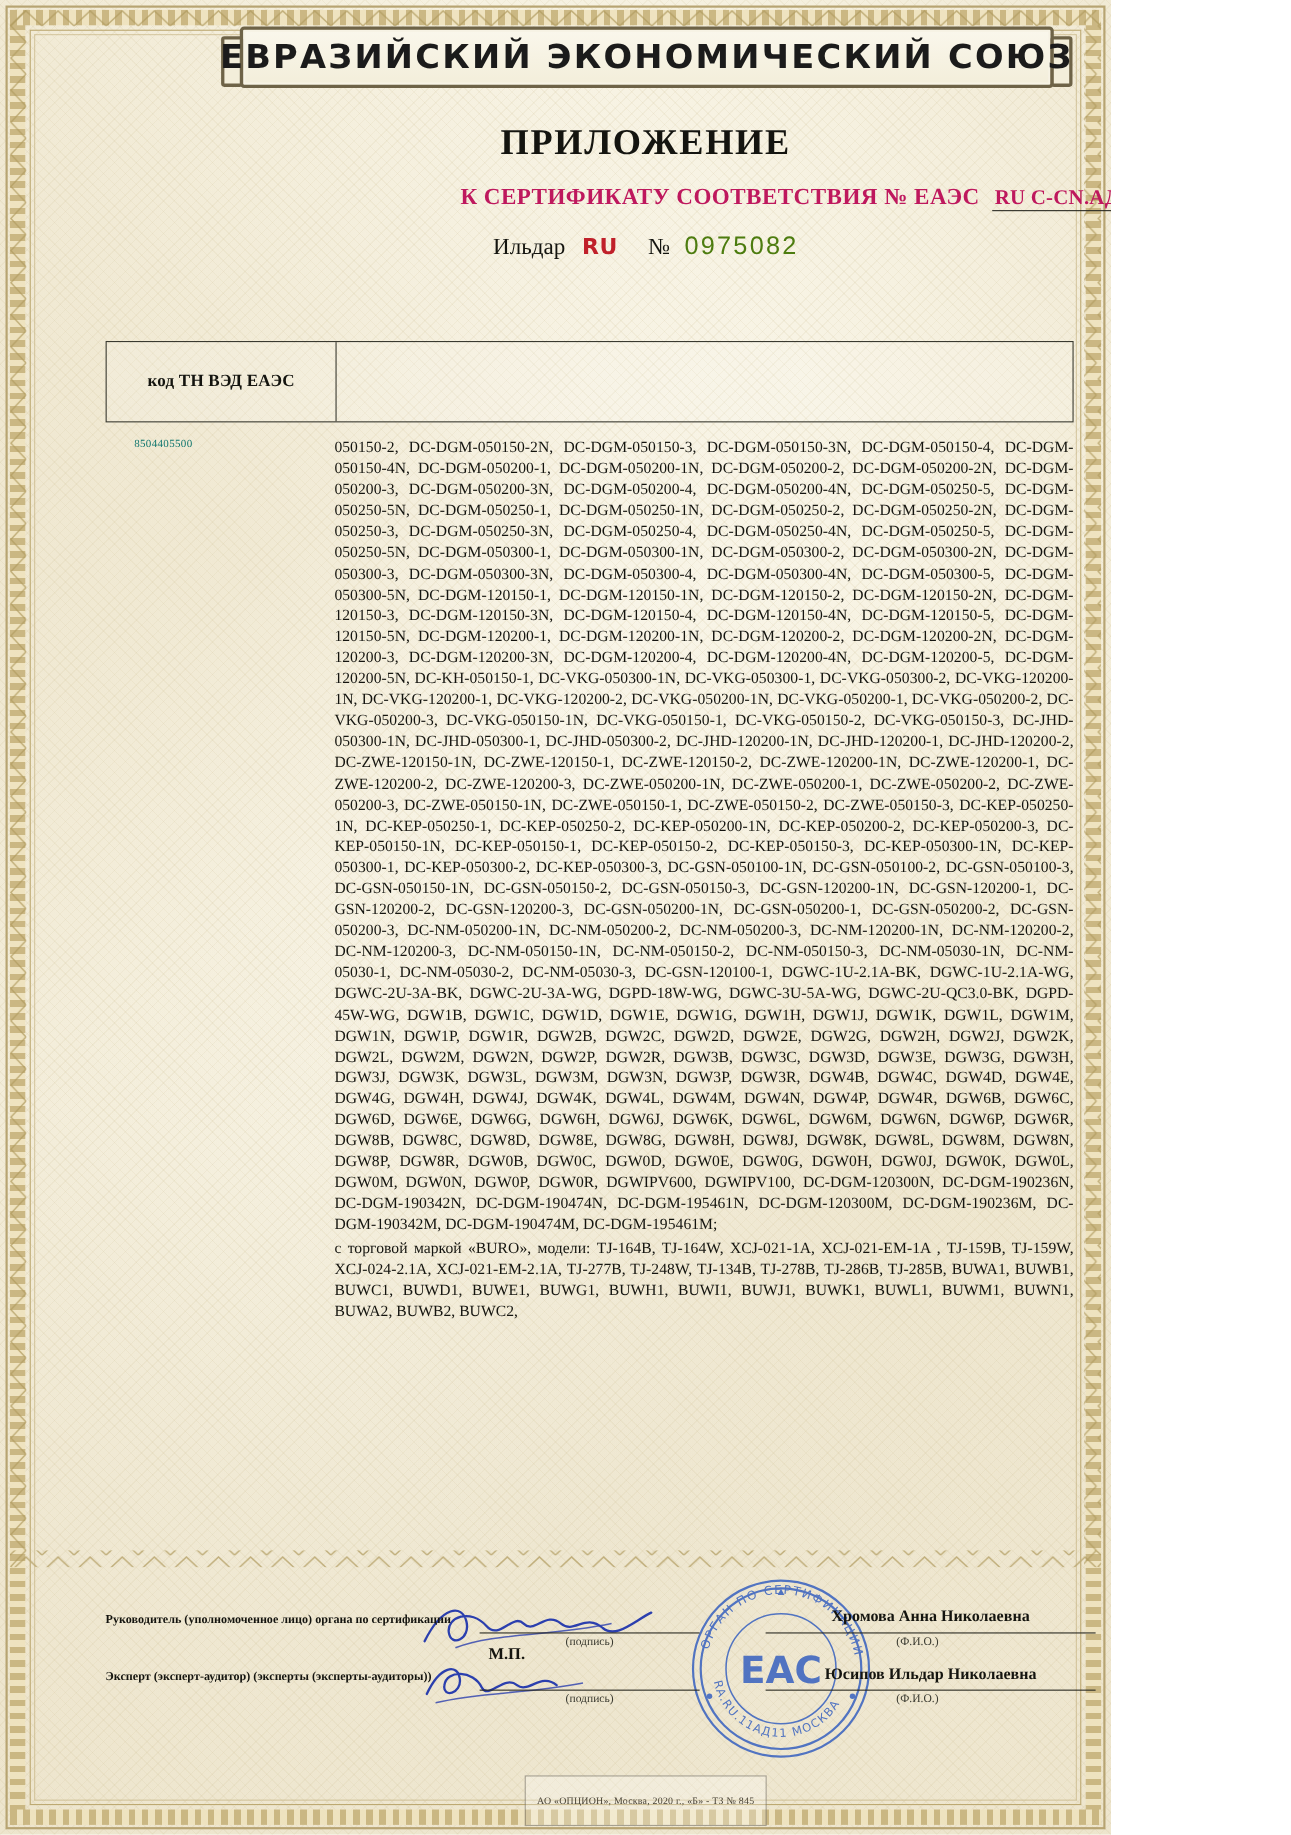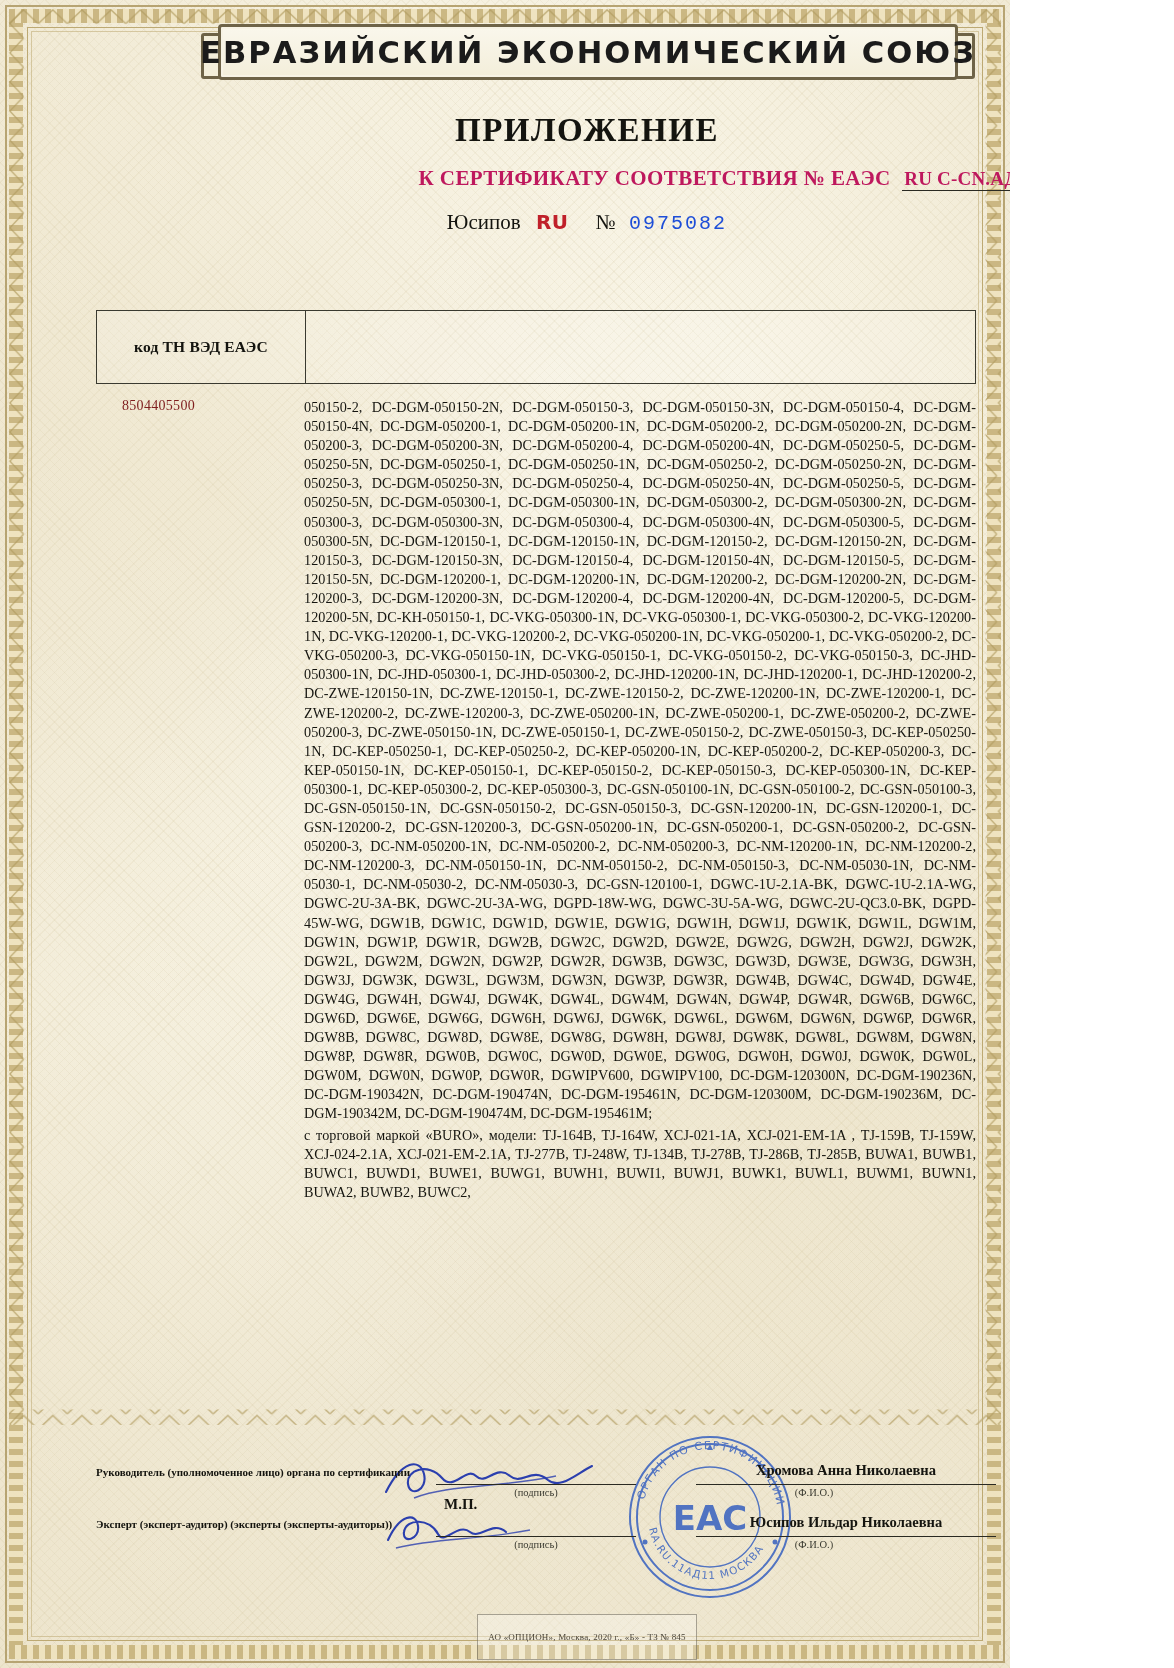--- a/index.html
+++ b/index.html
@@ -163,23 +163,23 @@
   .series-line .ser-label { margin-right: 10px; }
   .series-line .ser-val {
     color: #c0202a;
     font-weight: 700;
     font-family: "DejaVu Sans", sans-serif;
     font-size: 20px;
     letter-spacing: 0.5px;
   }
   .series-line .no-sym { margin: 0 8px 0 22px; }
   .series-line .no-val {
-    color: #1d4ed8;
-    font-family: Liberation Mono, monospace;
-    font-size: 20px;
+    color: #4d7c0f;
+    font-family: Liberation Sans, sans-serif;
+    font-size: 23px;
     letter-spacing: 2px;
   }
   
   .table {
     position: absolute;
     left: 56px;
     top: 296px;
     width: 880px;
   }
   .thead {
@@ -210,22 +210,22 @@
     letter-spacing: 0.2px;
   }
   .tbody {
     display: flex;
     padding-top: 14px;
   }
   .td-code {
     width: 208px;
     padding-left: 26px;
     box-sizing: border-box;
-    font-size: 14px;
-    color: #7f1d1d;
+    font-size: 10px;
+    color: #0f766e;
     letter-spacing: 0.3px;
   }
   .td-name {
     flex: 1;
     font-size: 14.2px;
     line-height: 19.1px;
     color: #14140f;
     text-align: justify;
     letter-spacing: 0.05px;
   }
@@ -282,21 +282,21 @@
   }
   .sign-name-line {
     position: absolute;
     left: 600px;
     top: 22px;
     width: 300px;
     border-bottom: 1px solid #2a2a22;
   }
   .sign-fio {
     position: absolute;
-    left: 568px;
+    left: 588px;
     top: 25px;
     width: 300px;
     text-align: center;
     font-size: 10.5px;
     color: #3a3a30;
   }
   .mp {
     position: absolute;
     left: 404px;
     top: 1482px;
@@ -382,21 +382,21 @@
     </div>
 
     <div class="doc-title">ПРИЛОЖЕНИЕ</div>
 
     <div class="cert-line">
       <span>К СЕРТИФИКАТУ СООТВЕТСТВИЯ № ЕАЭС</span>
       <span class="num">RU C-CN.АД11.В.00051/23</span>
     </div>
 
     <div class="series-line">
-      <span class="ser-label">Юсипов</span>
+      <span class="ser-label">Ильдар</span>
       <span class="ser-val">RU</span>
       <span class="no-sym">№</span>
       <span class="no-val">0975082</span>
     </div>
 
     <div class="table">
       <div class="thead">
         <div class="th-code">код ТН ВЭД ЕАЭС</div>
       </div>
       <div class="tbody">

